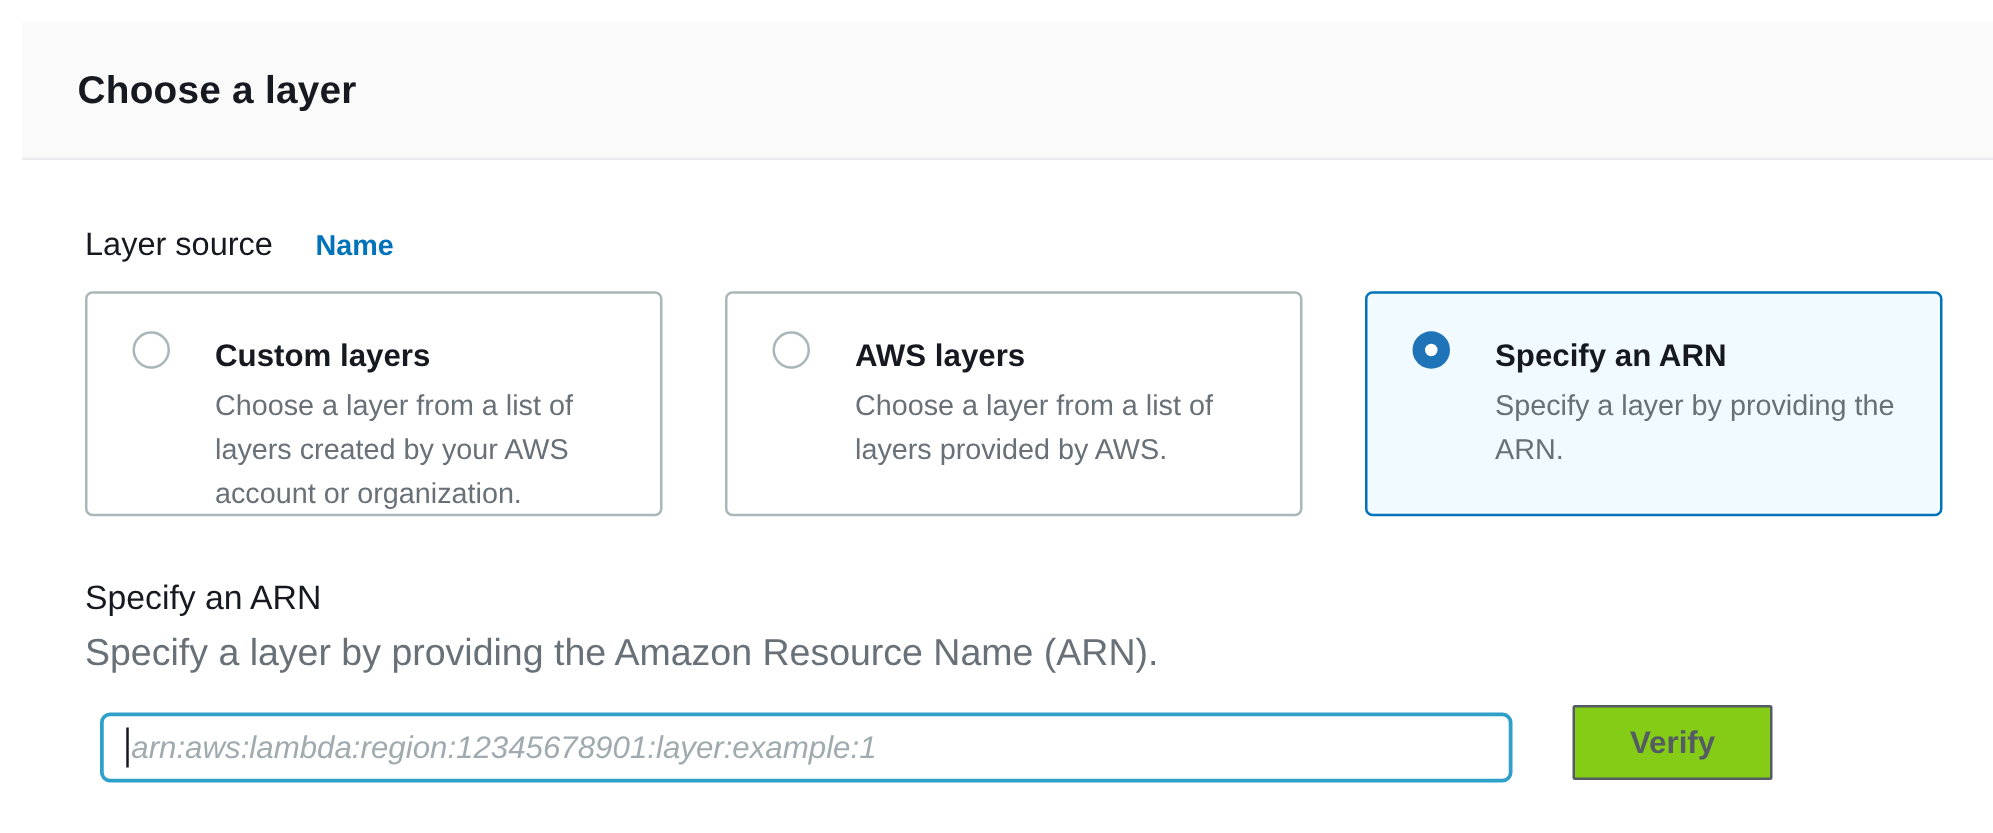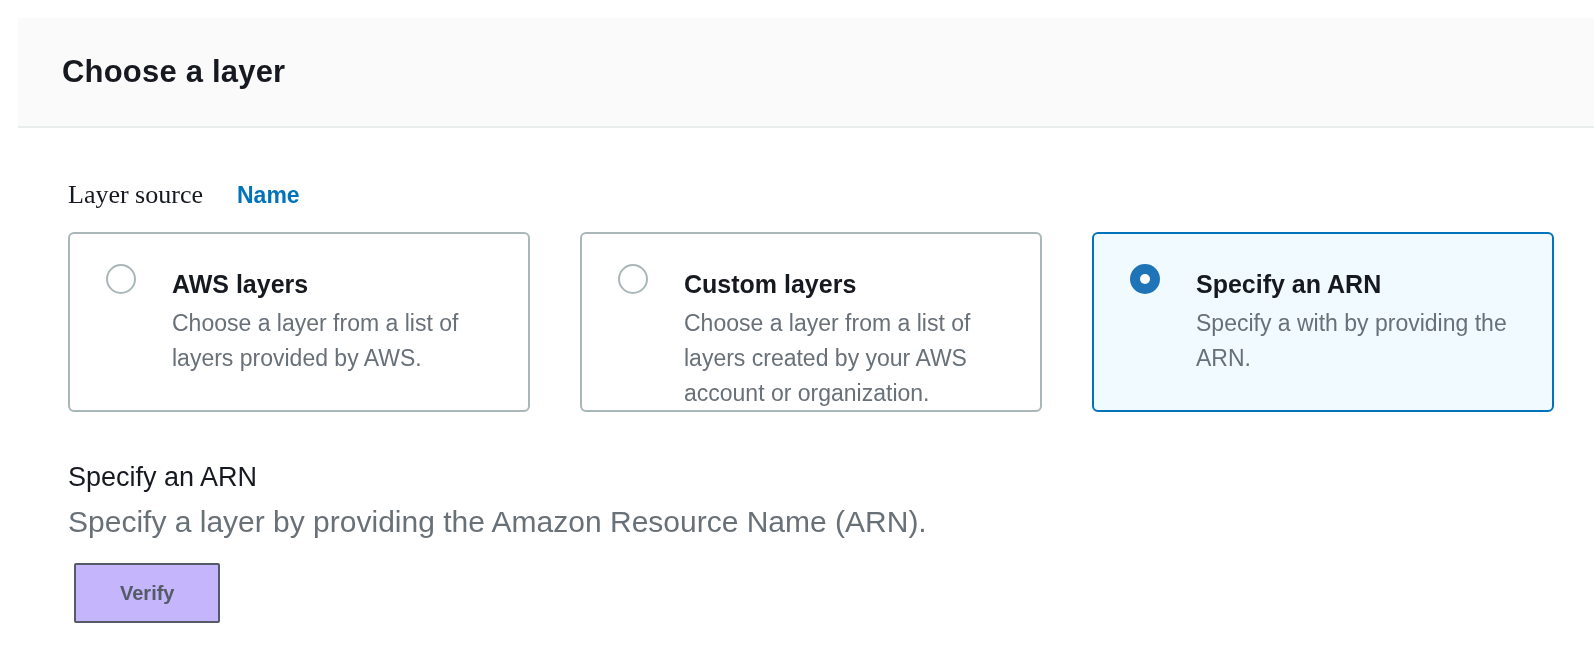--- a/index.html
+++ b/index.html
@@ -33,21 +33,20 @@
   .field-label-row {
     display: flex;
     align-items: baseline;
     gap: 22px;
     margin-bottom: 10px;
   }
   .field-label {
     font-size: 26px;
     font-weight: 400;
     color: #16191f;
-    font-family: Liberation Serif, serif;
   }
   .info-link {
     font-size: 23px;
     font-weight: bold;
     color: #0073bb;
     text-decoration: none;
     cursor: pointer;
   }
   .field-description {
     font-size: 23px;
@@ -160,25 +159,25 @@
     position: absolute;
     left: 21px;
     top: 12px;
     width: 2px;
     height: 32px;
     background: #16191f;
   }
   .verify-button {
     height: 60px;
     padding: 0 44px;
-    background: #c4b5fd;
+    background: #84cc16;
     border: 2px solid #545b64;
     border-radius: 2px;
     font-family: "Liberation Sans", sans-serif;
-    font-size: 20px;
+    font-size: 25px;
     font-weight: bold;
     color: #545b64;
     cursor: pointer;
   }
 </style>
 </head>
 <body>
 
 <header class="page-header">
   <h1 class="page-title">Choose a layer</h1>
@@ -186,48 +185,52 @@
 
 <main class="main">
 
   <div class="field-label-row">
     <span class="field-label">Layer source</span>
     <a class="info-link">Name</a>
   </div>
 
 
   <div class="cards">
+
+    <div class="card">
+      <span class="radio"></span>
+      <div>
+        <div class="card-title">Custom layers</div>
+        <div class="card-description">Choose a layer from a list of layers created by your AWS account or organization.</div>
+      </div>
+    </div>
 
     <div class="card">
       <span class="radio"></span>
       <div>
         <div class="card-title">AWS layers</div>
         <div class="card-description">Choose a layer from a list of layers provided by AWS.</div>
       </div>
     </div>
 
-    <div class="card">
-      <span class="radio"></span>
-      <div>
-        <div class="card-title">Custom layers</div>
-        <div class="card-description">Choose a layer from a list of layers created by your AWS account or organization.</div>
-      </div>
-    </div>
-
     <div class="card selected">
       <span class="radio"></span>
       <div>
         <div class="card-title">Specify an ARN</div>
-        <div class="card-description">Specify a with by providing the ARN.</div>
+        <div class="card-description">Specify a layer by providing the ARN.</div>
       </div>
     </div>
 
   </div>
 
   <section class="arn-section">
     <h2 class="arn-heading">Specify an ARN</h2>
     <p class="arn-description">Specify a layer by providing the Amazon Resource Name (ARN).</p>
     <div class="input-row">
+      <div class="arn-input-wrap">
+        <input class="arn-input" type="text" placeholder="arn:aws:lambda:region:12345678901:layer:example:1" style="">
+        <span class="text-cursor"></span>
+      </div>
       <button class="verify-button">Verify</button>
     </div>
   </section>
 
 </main>
 
 </body></html>

